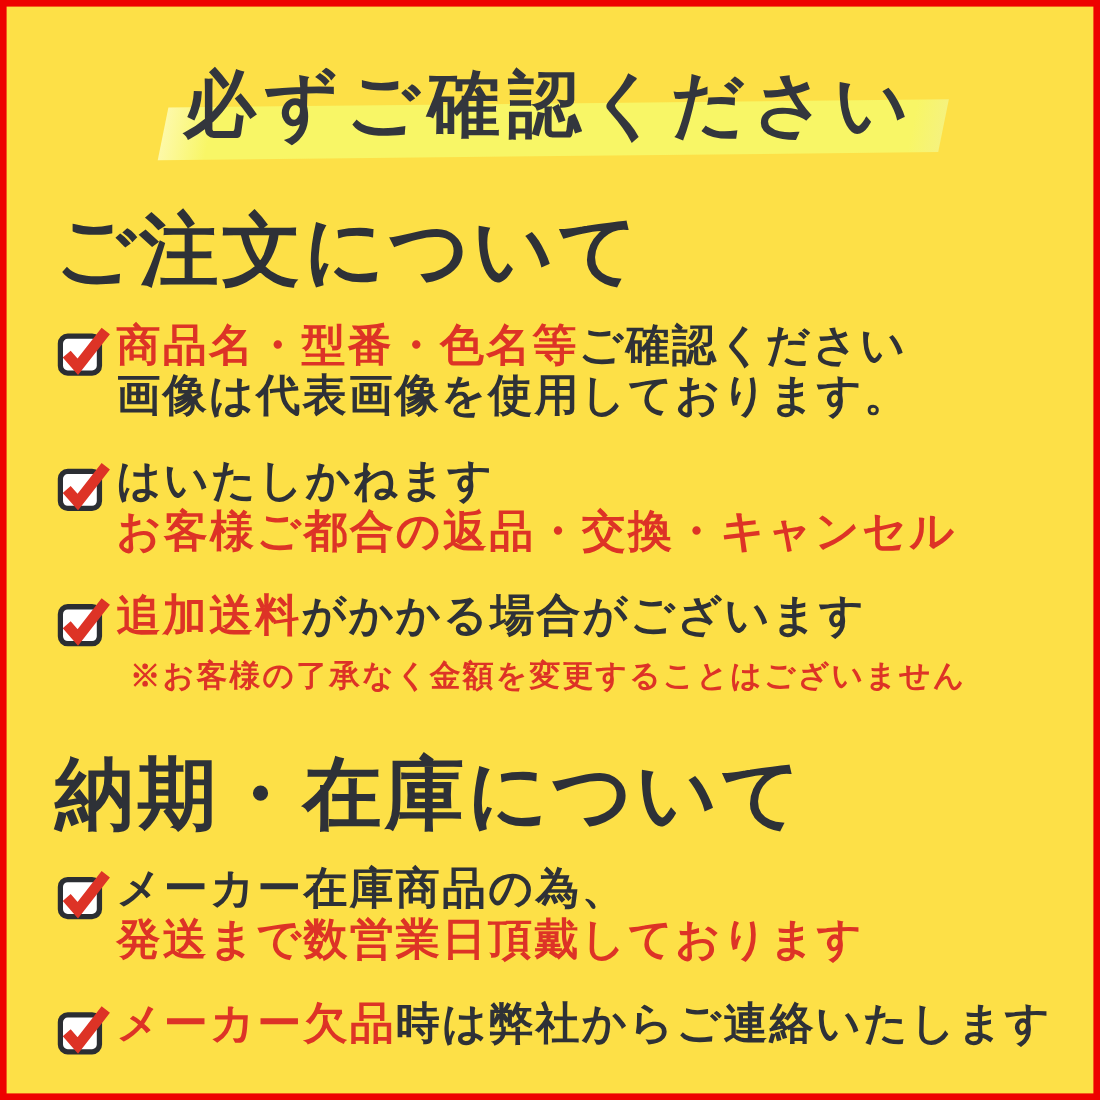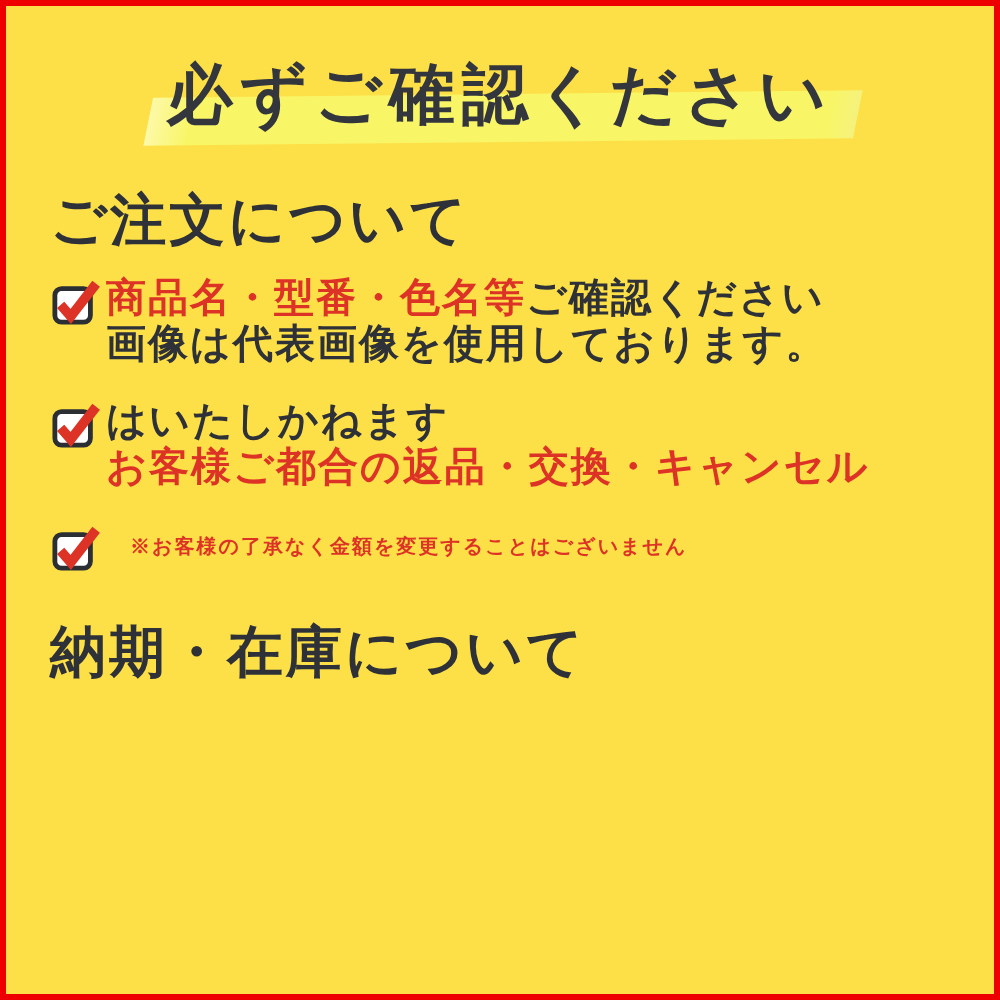--- a/index.html
+++ b/index.html
@@ -40,21 +40,21 @@
     position: relative;
     z-index: 1;
     font-size: 66px;
     font-weight: bold;
     letter-spacing: 7px;
     color: #33363d;
     white-space: nowrap;
   }
   
   .section-heading {
-    font-size: 56px;
+    font-size: 72px;
     font-weight: bold;
     letter-spacing: 3px;
     color: #2e3137;
     margin: 48px 0 22px 44px;
     line-height: 1.1;
   }
   .section-heading.second {
     margin-top: 54px;
   }
   
@@ -76,26 +76,26 @@
     font-size: 40px;
     font-weight: 600;
     letter-spacing: 2px;
     line-height: 1.15;
     color: #2e3137;
     white-space: nowrap;
   }
   .seg-dark { color: #2e3137; }
   .seg-red  { color: #dd3326; }
   .item-note {
-    font-size: 20px;
+    font-size: 28px;
     font-weight: 600;
     letter-spacing: 2px;
     color: #dd3326;
     margin-top: 9px;
-    margin-left: 24px;
+    margin-left: 12px;
     white-space: nowrap;
   }
 </style>
 </head>
 <body>
 
 <div class="frame">
 
   <div class="title-row">
     <div class="title-wrap">
@@ -127,21 +127,41 @@
       <div class="item-line"><span class="seg-red">お客様ご都合の返品・交換・キャンセル</span></div>
     </div>
   </div>
 
   <div class="check-item">
     <svg class="checkbox-icon" viewBox="0 0 50 46" xmlns="http://www.w3.org/2000/svg">
       <rect x="3" y="8" width="37" height="35" rx="7" fill="#ffffff" stroke="#2b2e33" stroke-width="5"></rect>
       <path d="M9 25 L19.5 37 L46 3" fill="none" stroke="#dd3326" stroke-width="10"></path>
     </svg>
     <div class="item-lines">
+      <div class="item-line"><span class="seg-red">追加送料</span><span class="seg-dark">がかかる場合がございます</span></div>
       <div class="item-note">※お客様の了承なく金額を変更することはございません</div>
     </div>
   </div>
 
   <div class="section-heading second">納期・在庫について</div>
 
+  <div class="check-item">
+    <svg class="checkbox-icon" viewBox="0 0 50 46" xmlns="http://www.w3.org/2000/svg">
+      <rect x="3" y="8" width="37" height="35" rx="7" fill="#ffffff" stroke="#2b2e33" stroke-width="5"></rect>
+      <path d="M9 25 L19.5 37 L46 3" fill="none" stroke="#dd3326" stroke-width="10"></path>
+    </svg>
+    <div class="item-lines">
+      <div class="item-line"><span class="seg-dark">メーカー在庫商品の為、</span></div>
+      <div class="item-line"><span class="seg-red">発送まで数営業日頂戴しております</span></div>
+    </div>
+  </div>
 
+  <div class="check-item">
+    <svg class="checkbox-icon" viewBox="0 0 50 46" xmlns="http://www.w3.org/2000/svg">
+      <rect x="3" y="8" width="37" height="35" rx="7" fill="#ffffff" stroke="#2b2e33" stroke-width="5"></rect>
+      <path d="M9 25 L19.5 37 L46 3" fill="none" stroke="#dd3326" stroke-width="10"></path>
+    </svg>
+    <div class="item-lines">
+      <div class="item-line"><span class="seg-red">メーカー欠品</span><span class="seg-dark">時は弊社からご連絡いたします</span></div>
+    </div>
+  </div>
 
 </div>
 
 </body></html>

